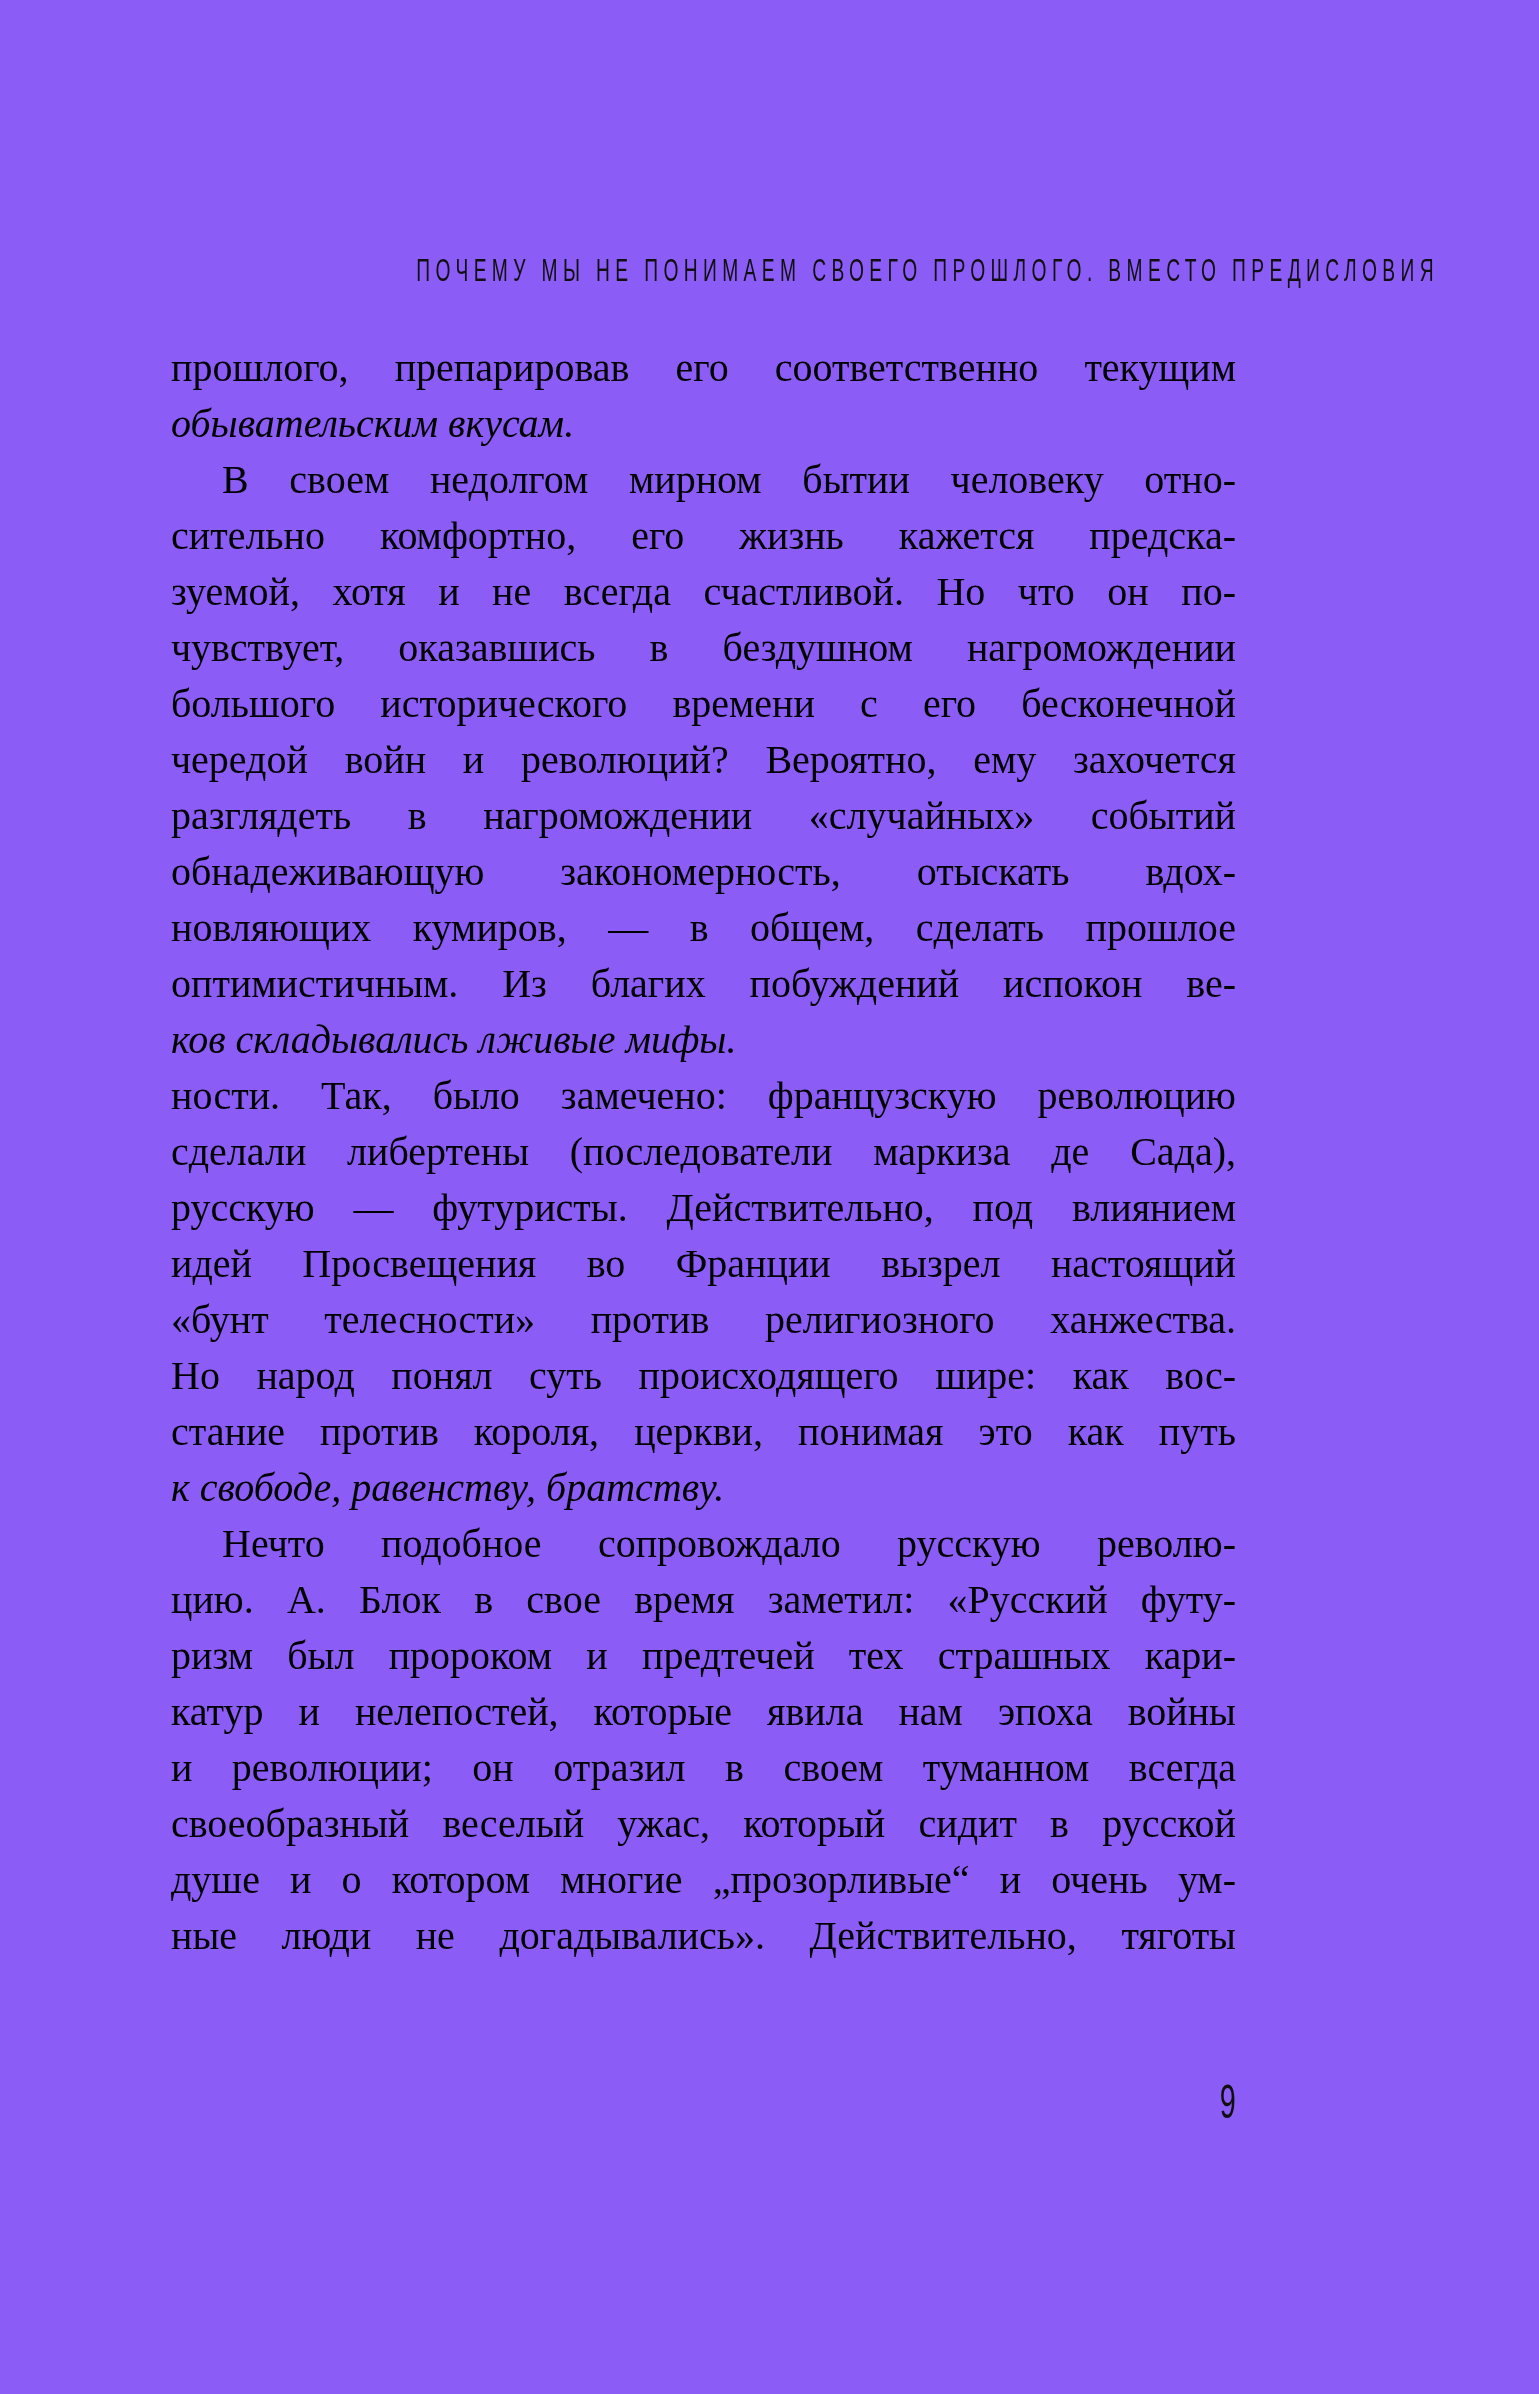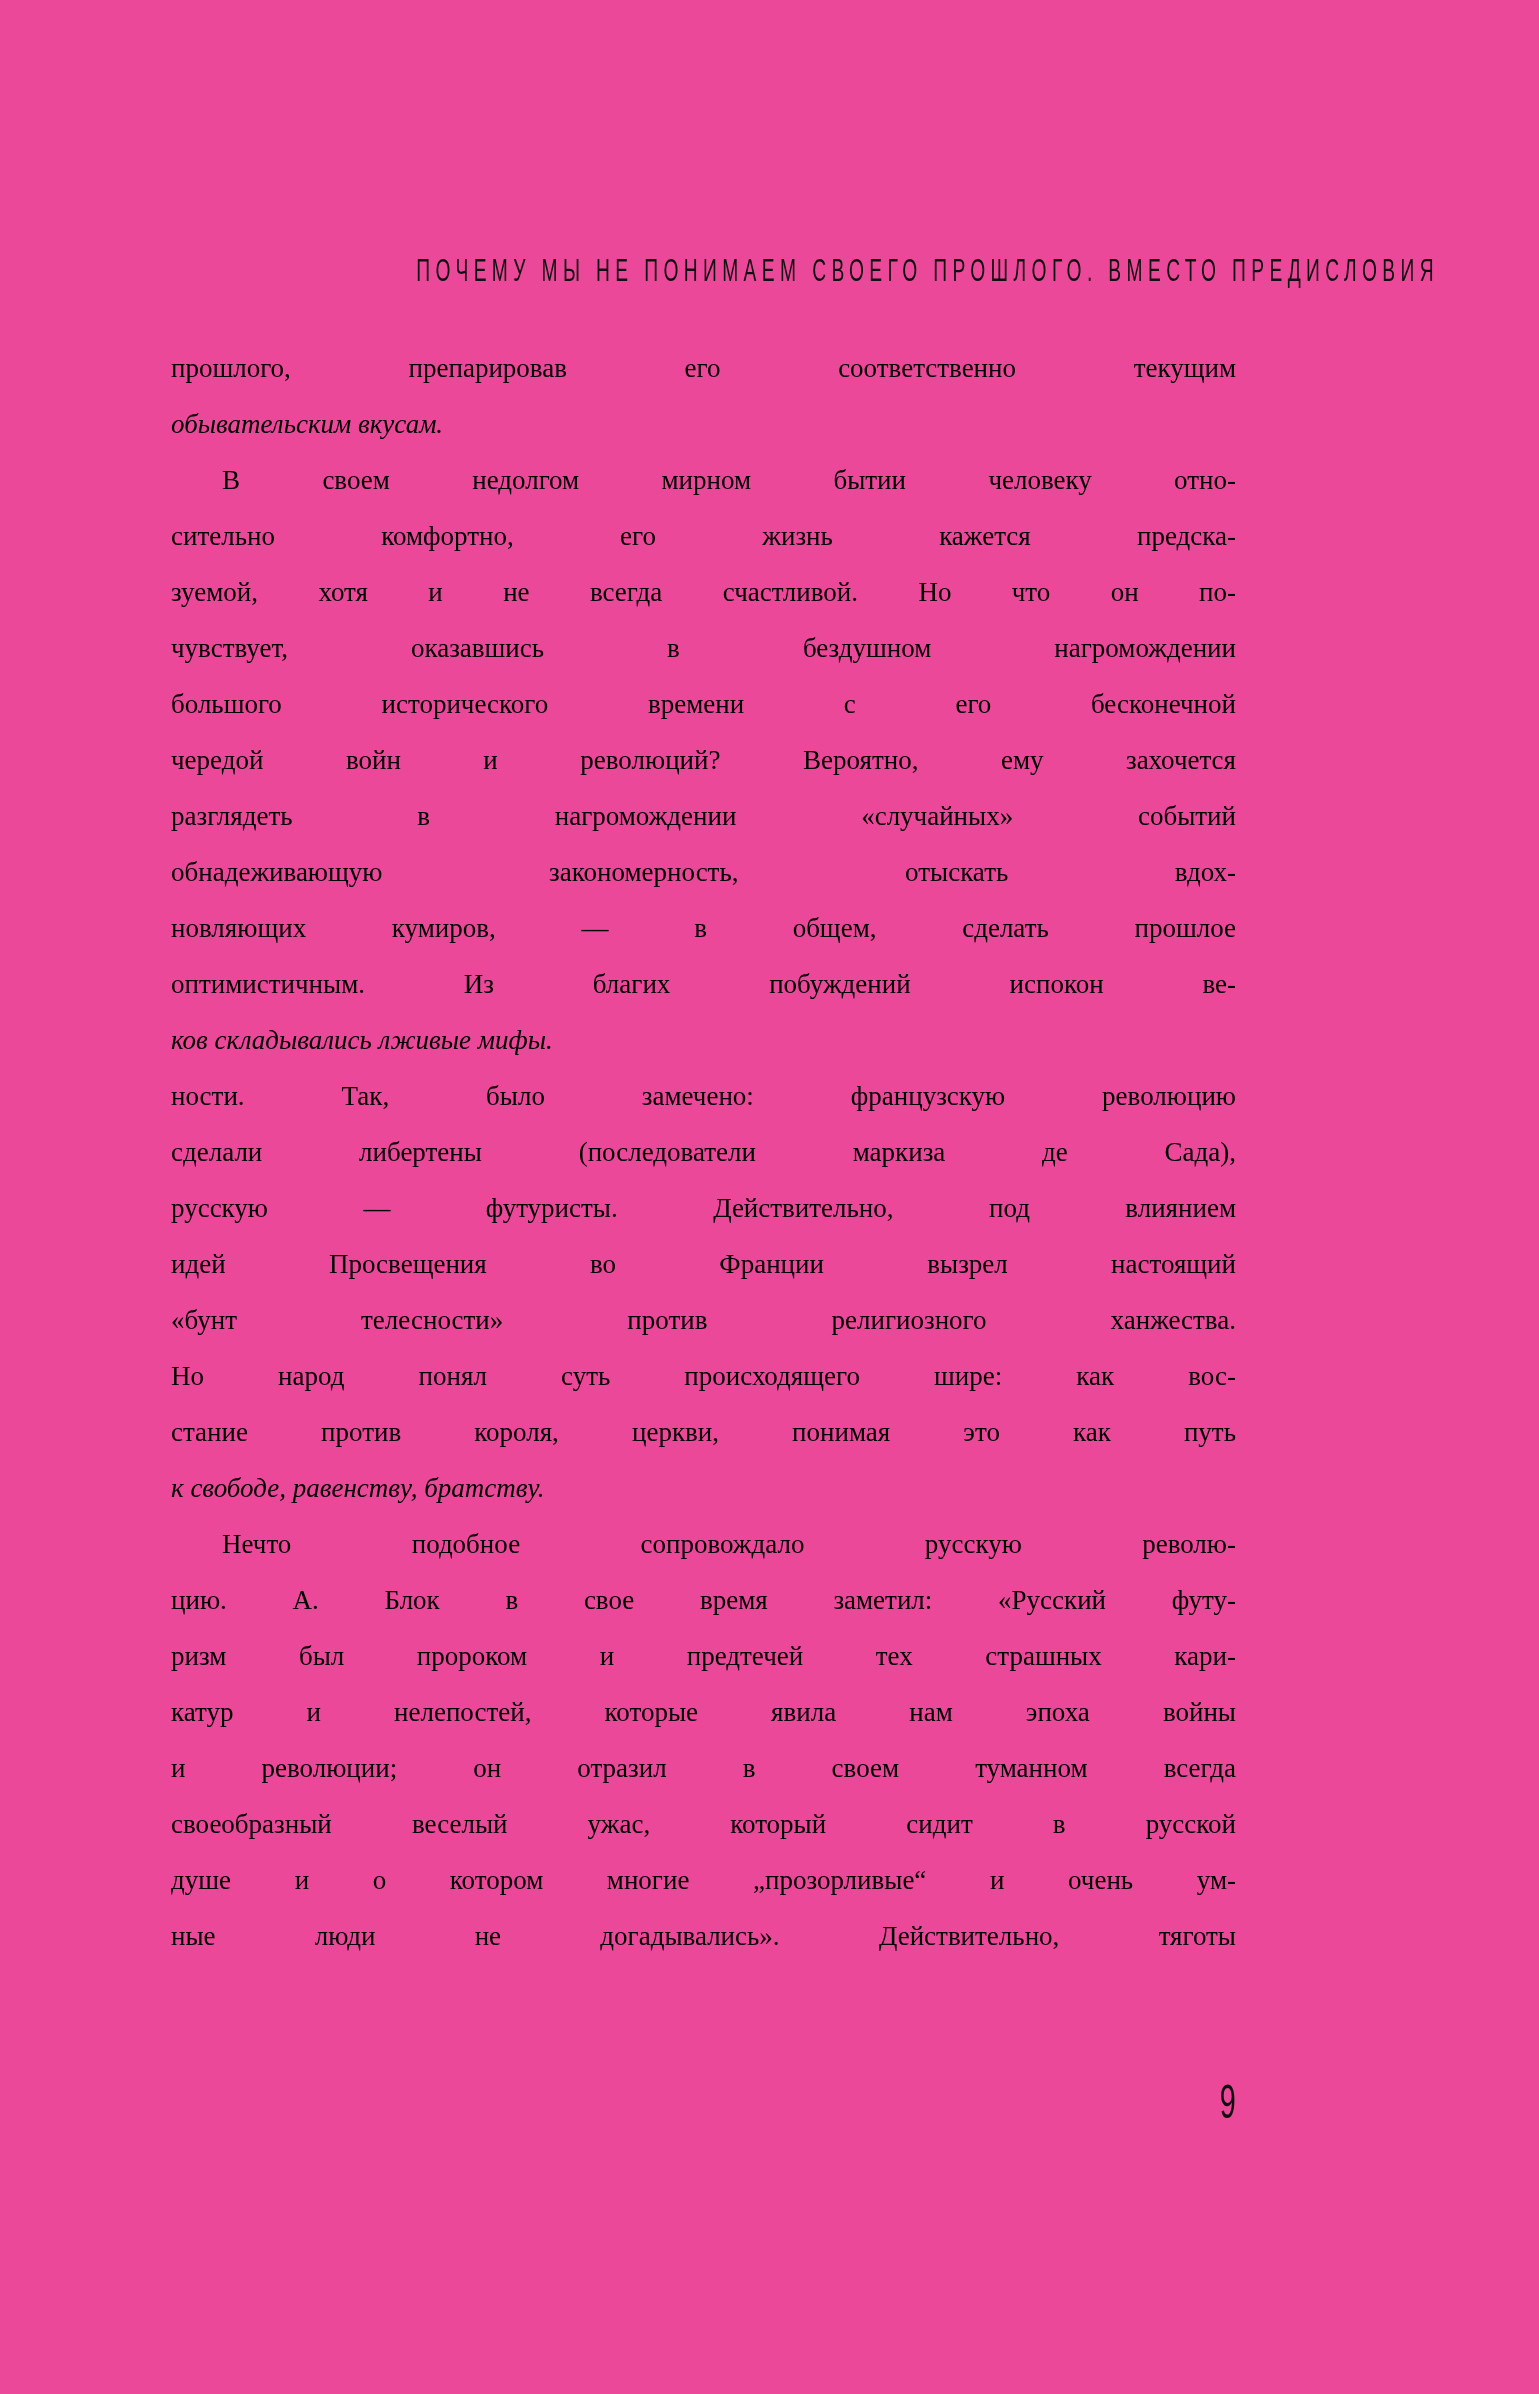--- a/index.html
+++ b/index.html
@@ -4,21 +4,21 @@
 <style>
   html, body {
     margin: 0;
     padding: 0;
     background: #ffffff;
   }
   .page {
     position: relative;
     width: 1539px;
     height: 2394px;
-    background: #ec4899;
+    background: #8b5cf6;
     overflow: hidden;
     font-family: "Liberation Serif", serif;
     color: #000000;
   }
   .running-header {
     position: absolute;
     left: 214px;
     top: 253px;
     width: 1065px;
     text-align: center;
@@ -30,21 +30,21 @@
     color: #101010;
     transform: scaleX(0.62);
     transform-origin: 50% 50%;
   }
   .body-text {
     position: absolute;
     left: 171px;
     top: 340px;
     width: 1065px;
     font-family: "Liberation Serif", serif;
-    font-size: 27px;
+    font-size: 40px;
     color: #000000;
   }
   .line {
     height: 56px;
     line-height: 56px;
     text-align: justify;
     text-align-last: justify;
     white-space: nowrap;
     overflow: visible;
   }

